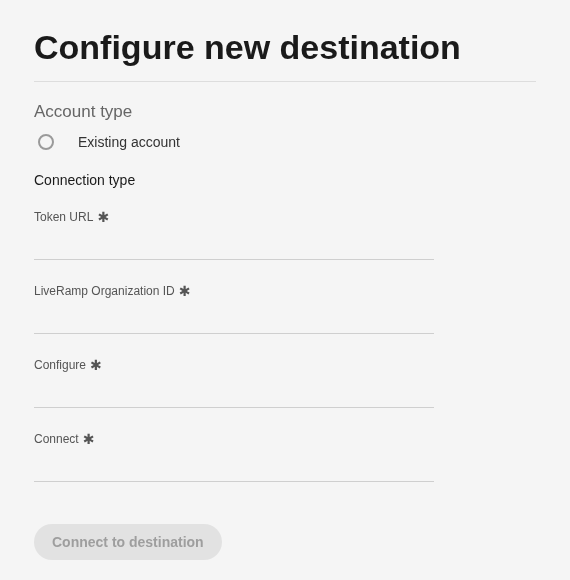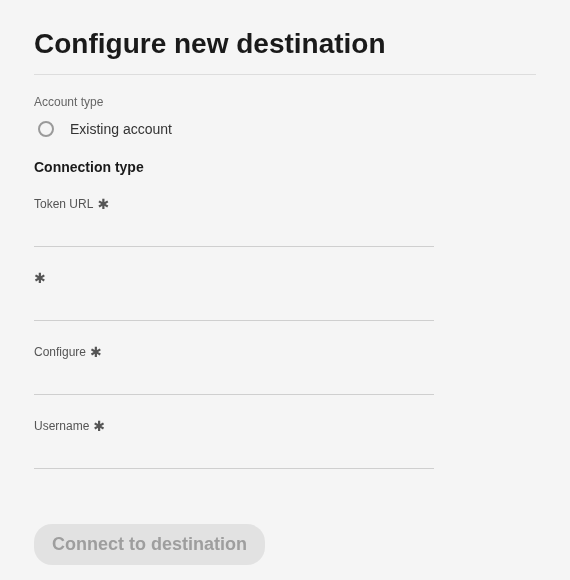--- a/index.html
+++ b/index.html
@@ -5,46 +5,46 @@
     * { box-sizing: border-box; margin: 0; padding: 0; }
     body {
       width: 570px;
       height: 580px;
       background: #f5f5f5;
       font-family: -apple-system, BlinkMacSystemFont, "Segoe UI", sans-serif;
       color: #2c2c2c;
       padding: 28px 34px;
     }
     .page-title {
-      font-size: 28px;
+      font-size: 34px;
       font-weight: 700;
       color: #1a1a1a;
       margin-bottom: 14px;
     }
     .hr {
       border: none;
       border-top: 1px solid #ddd;
       margin-bottom: 20px;
     }
     .section-label {
-      font-size: 12px;
+      font-size: 17px;
       color: #666;
       margin-bottom: 12px;
     }
     .radio-row {
       display: flex;
       align-items: center;
       gap: 22px;
       margin-bottom: 22px;
       padding-left: 4px;
     }
     .radio-item {
       display: flex;
       align-items: center;
-      gap: 16px;
+      gap: 24px;
       cursor: pointer;
     }
     .radio-outer {
       width: 16px;
       height: 16px;
       border: 2px solid #9a9a9a;
       border-radius: 50%;
       display: flex;
       align-items: center;
       justify-content: center;
@@ -59,21 +59,21 @@
       border-radius: 50%;
       display: none;
     }
     .radio-item.selected .radio-inner { display: block; }
     .radio-label {
       font-size: 14px;
       color: #333;
     }
     .subheading {
       font-size: 14px;
-      font-weight: 700;
+      font-weight: 400;
       color: #1a1a1a;
       margin-bottom: 22px;
     }
     .field {
       margin-bottom: 24px;
     }
     .field-label {
       font-size: 12px;
       color: #555;
       display: flex;
@@ -90,26 +90,26 @@
       width: 400px;
       height: 30px;
       border: none;
       border-bottom: 1px solid #cfcfcf;
       background: transparent;
       font-size: 13px;
       padding: 4px 0;
       outline: none;
     }
     .connect-btn {
-      margin-top: 31px;
+      margin-top: 18px;
       padding: 10px 18px;
       border-radius: 18px;
       background: #e2e2e2;
       color: #9e9e9e;
-      font-size: 18px;
+      font-size: 14px;
       font-weight: 600;
       border: none;
       cursor: not-allowed;
     }
   </style>
 </head>
 <body>
 
 
 
@@ -130,36 +130,37 @@
 <div class="field">
   <div class="field-label">
     <span>Token URL</span>
     <span class="req-asterisk">✱</span>
   </div>
   <input class="field-input" type="text" value="" style="">
 </div>
 
 <div class="field">
   <div class="field-label">
+    <span>LiveRamp Organization ID</span>
     <span class="req-asterisk">✱</span>
   </div>
   <input class="field-input" type="text" value="" style="">
 </div>
 
 <div class="field">
   <div class="field-label">
     <span>Configure</span>
     <span class="req-asterisk">✱</span>
   </div>
   <input class="field-input" type="text" value="" style="">
 </div>
 
 <div class="field">
   <div class="field-label">
-    <span>Username</span>
+    <span>Connect</span>
     <span class="req-asterisk">✱</span>
   </div>
   <input class="field-input" type="password" value="" style="">
 </div>
 
 <button class="connect-btn">Connect to destination</button>
 
 
 
 

